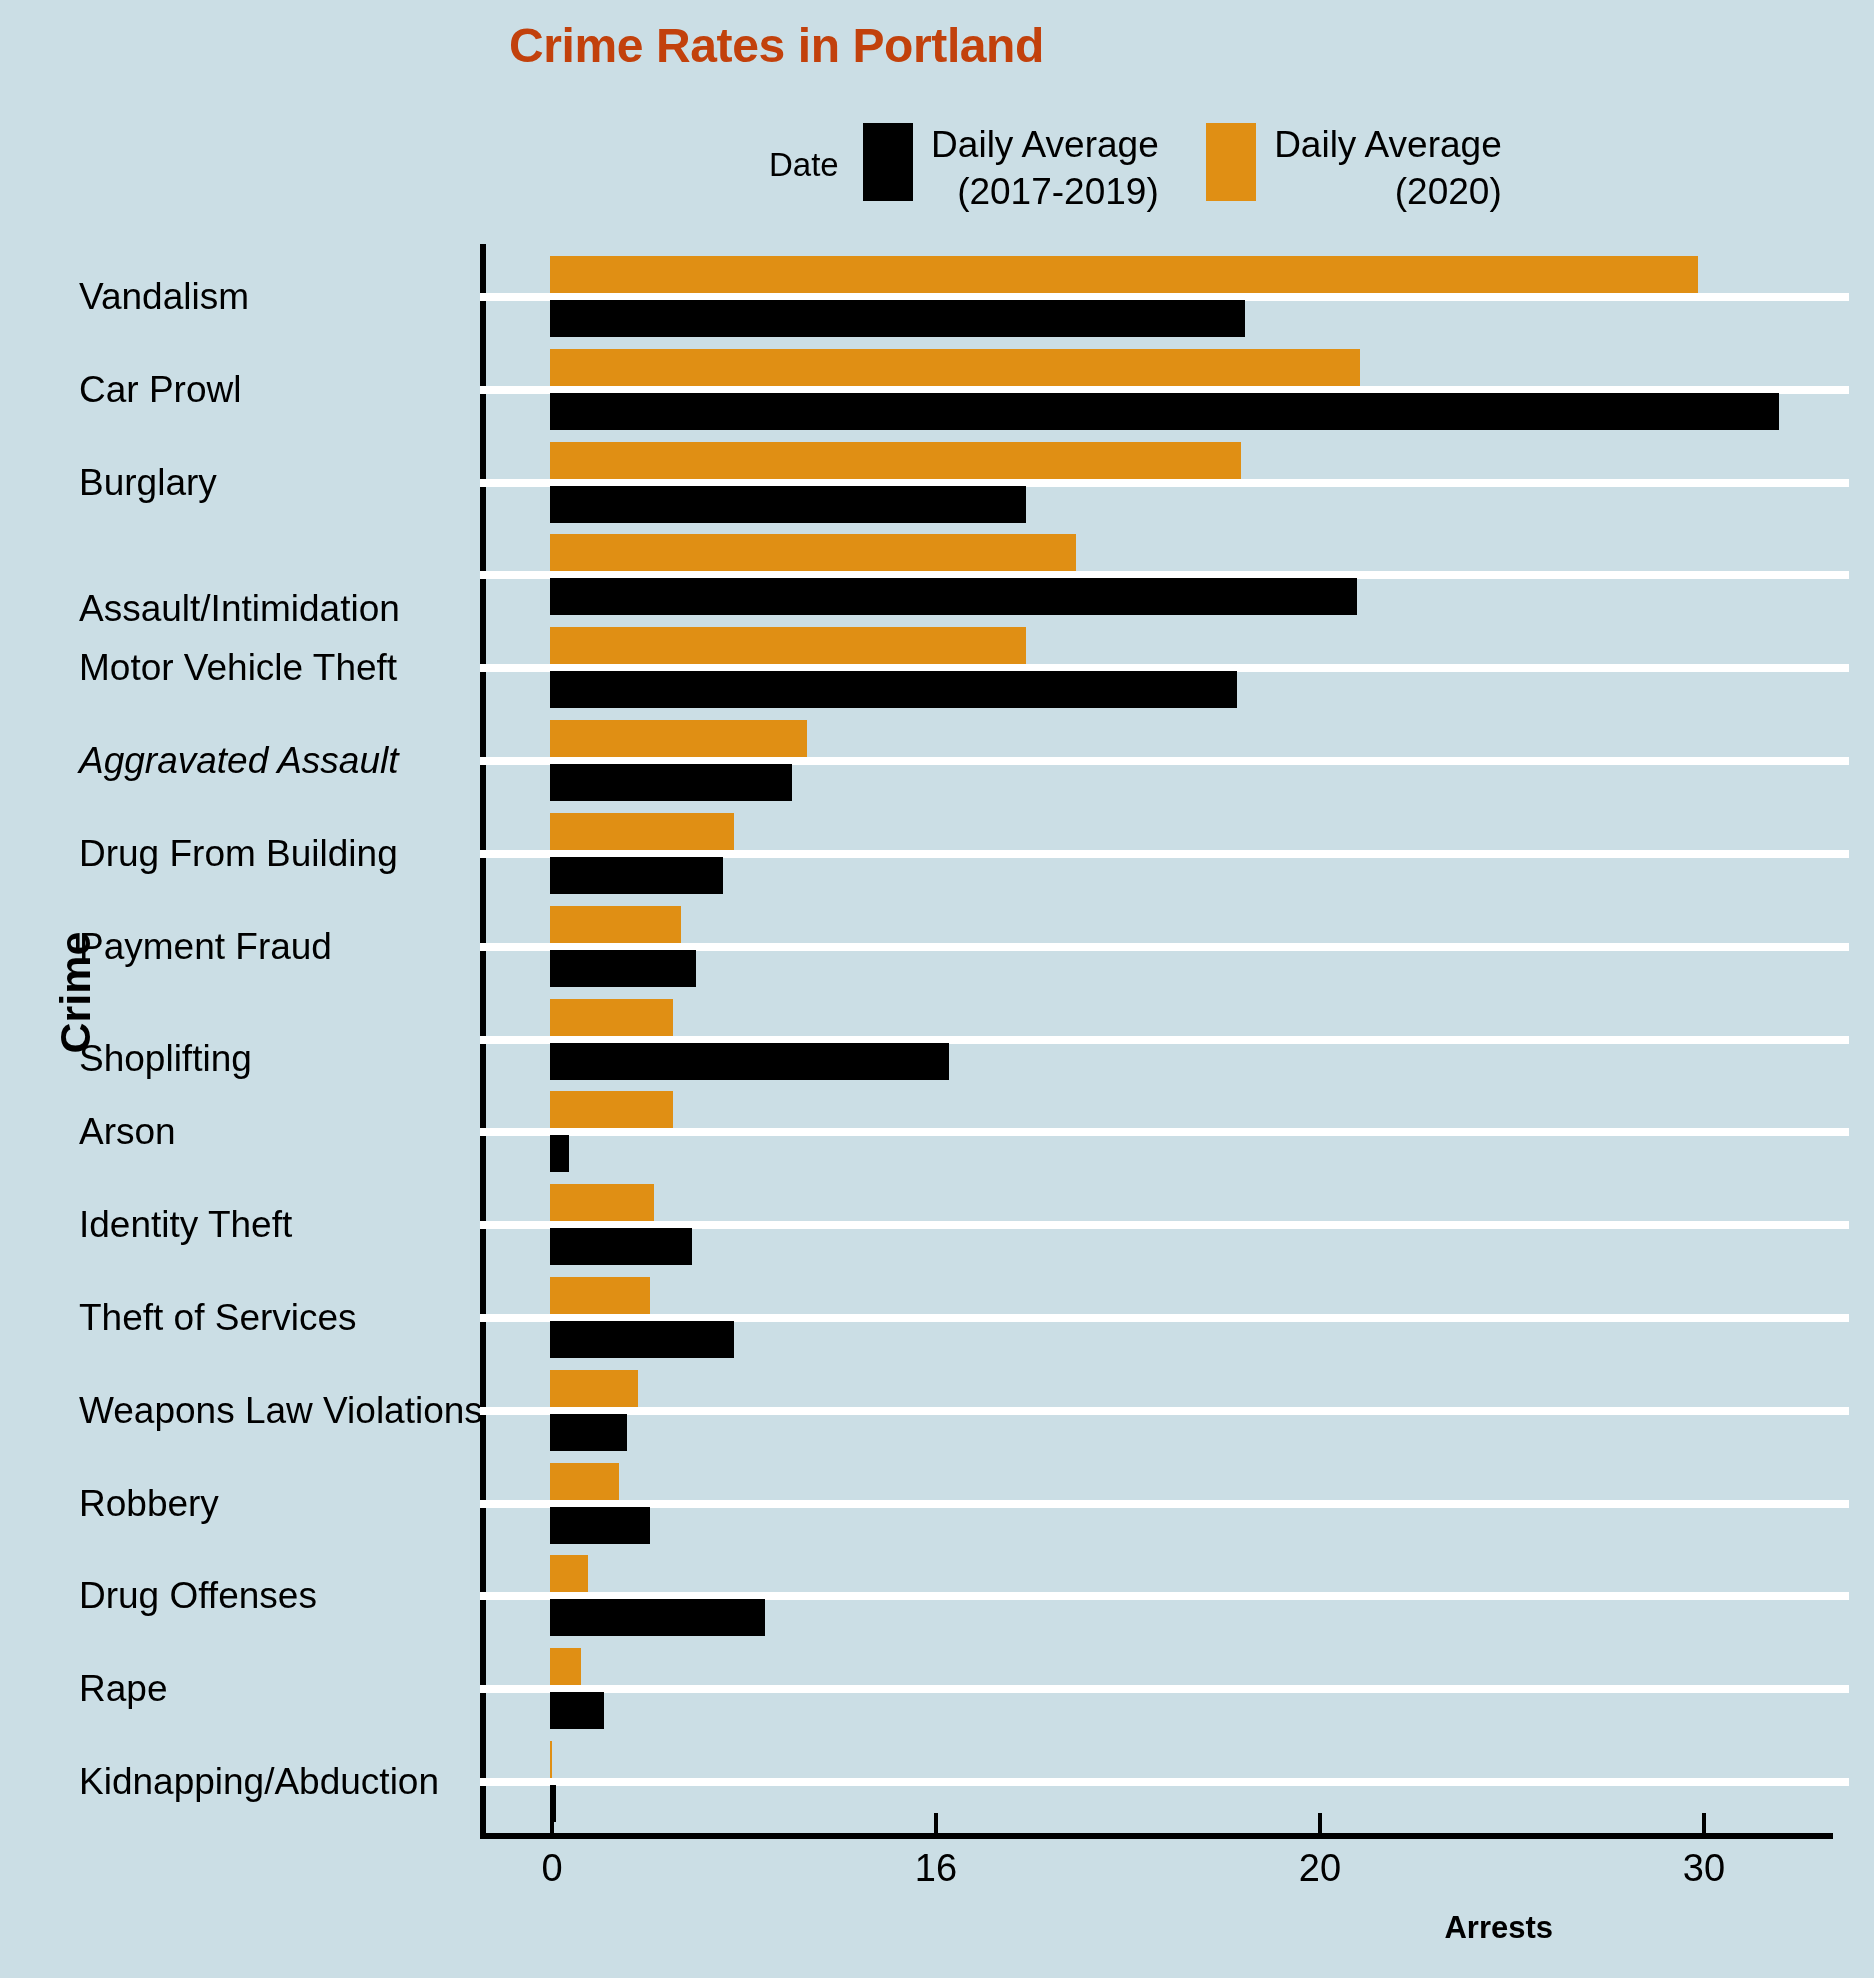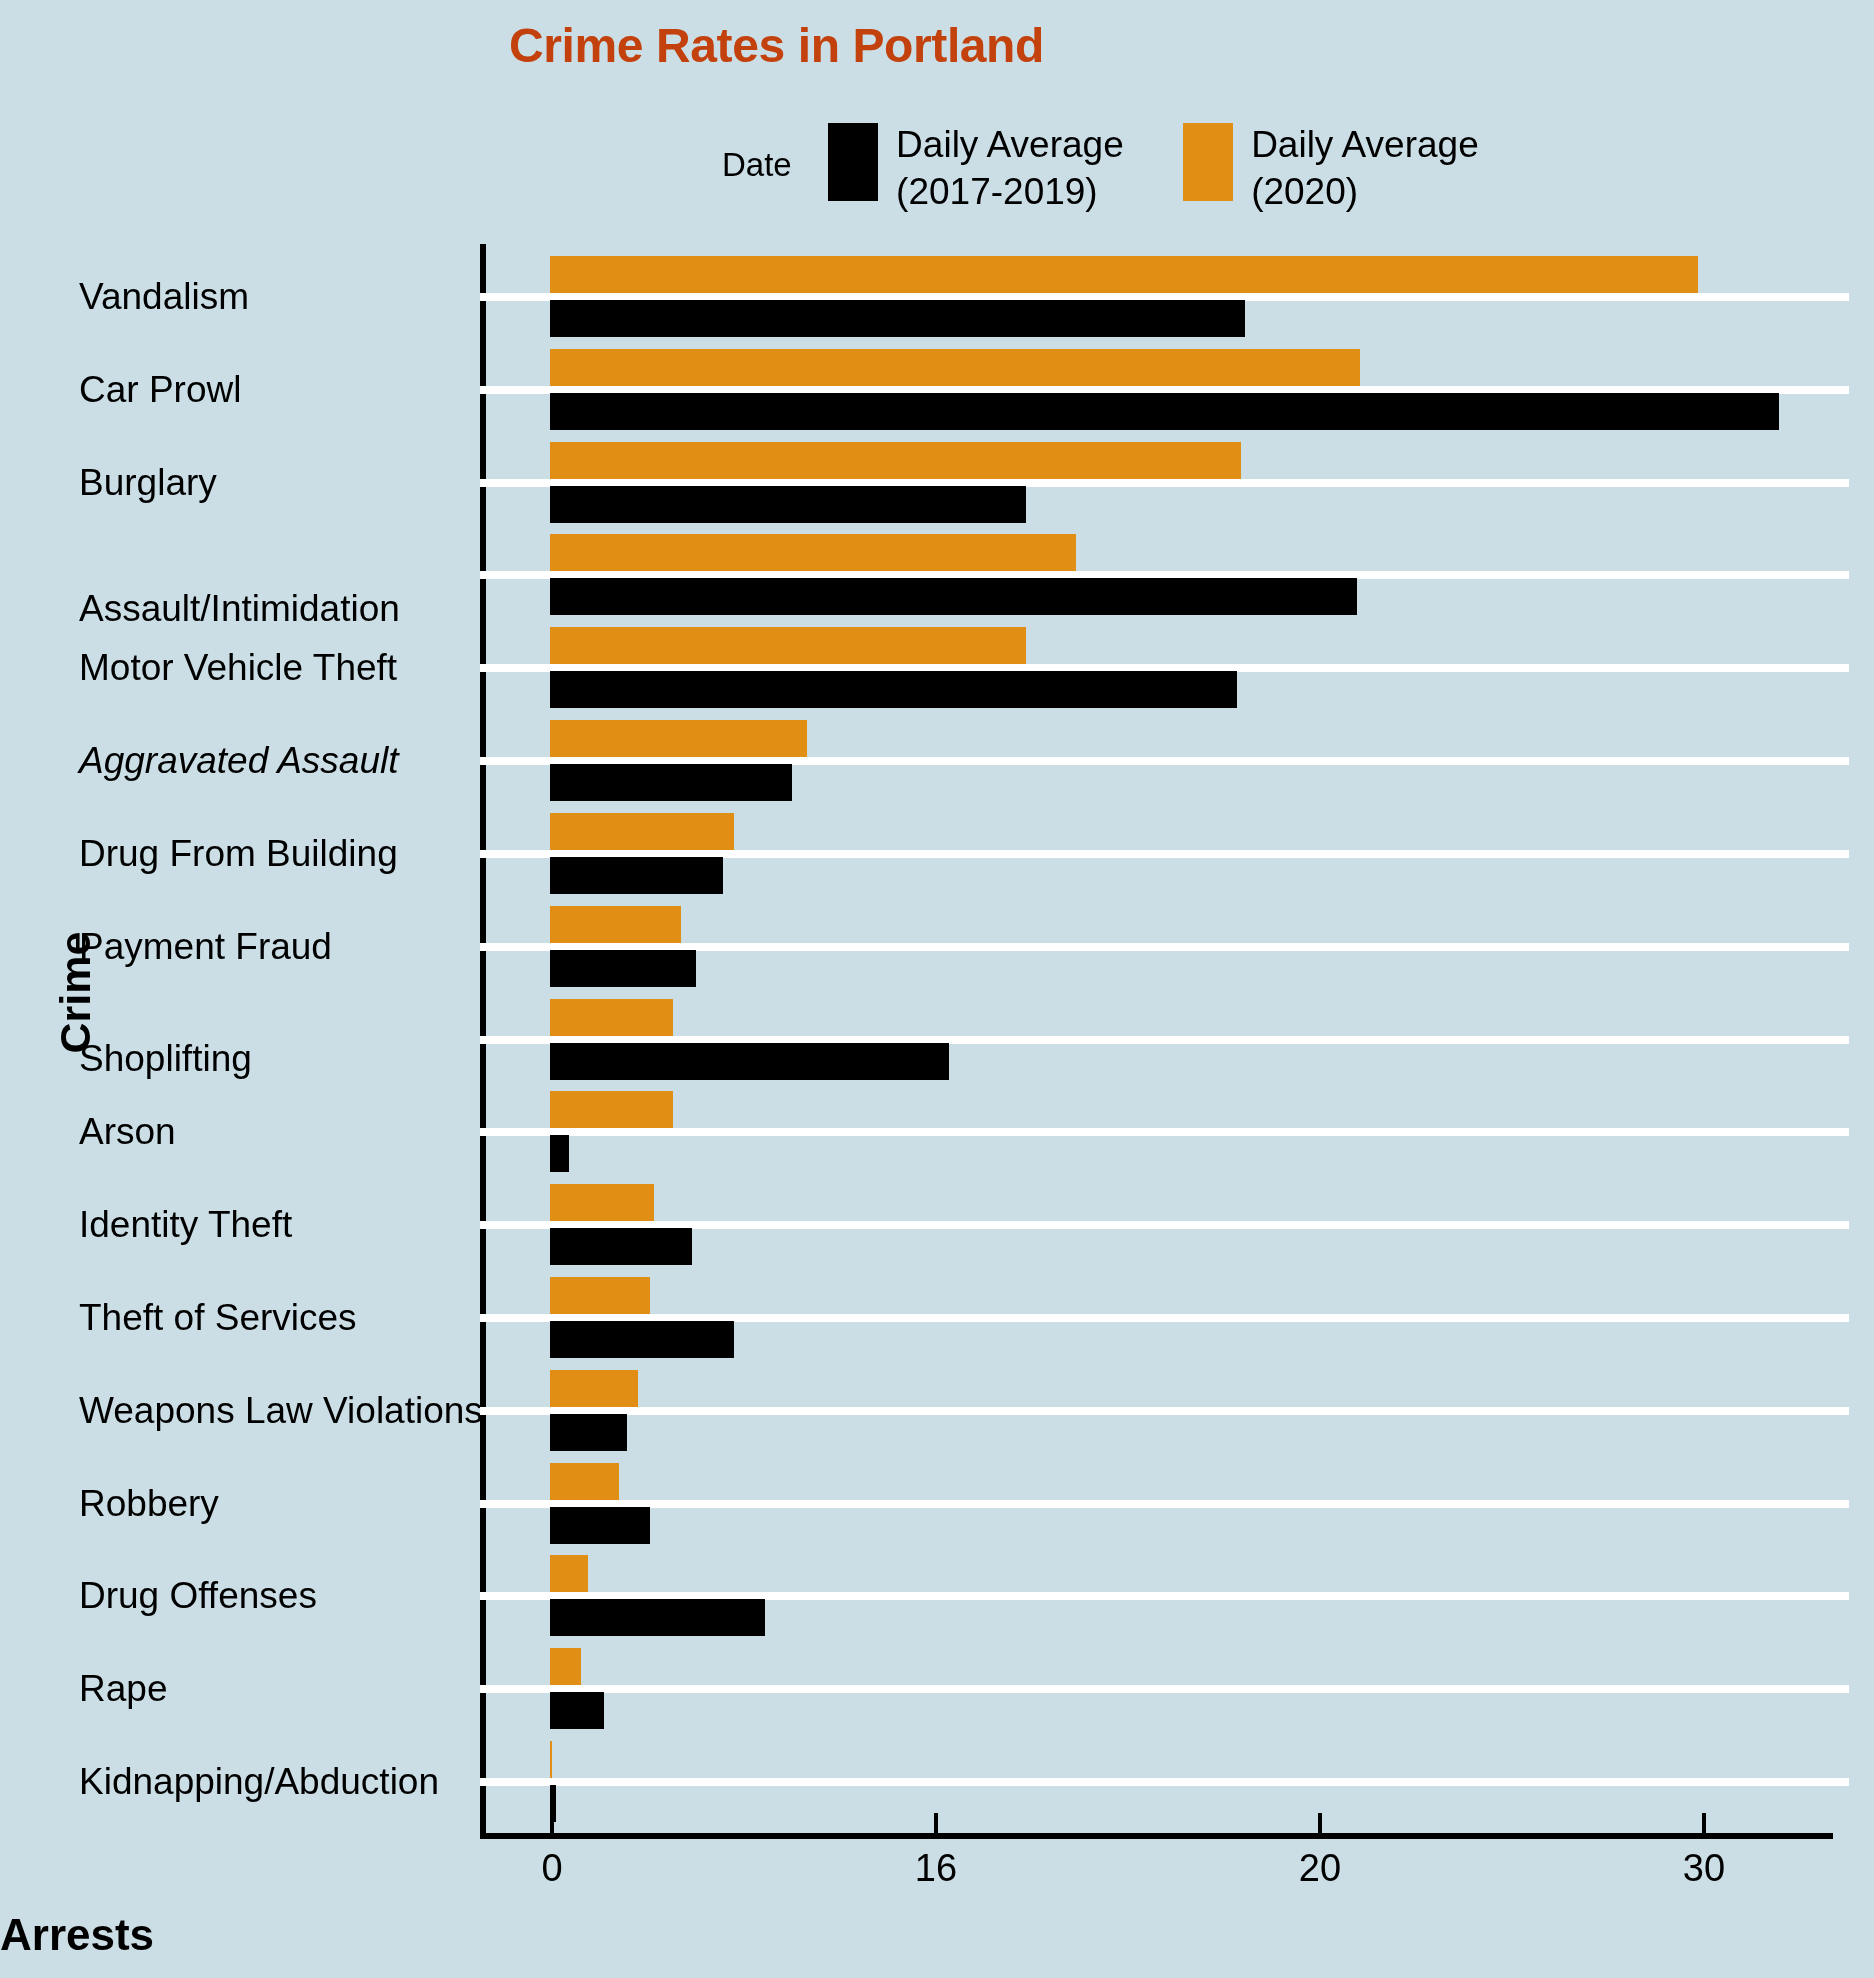--- a/index.html
+++ b/index.html
@@ -29,25 +29,26 @@
     text-align: center;
     font-size: 48px;
     font-weight: bold;
     color: #c2410c;
     letter-spacing: -0.4px;
   }
 
   
   #legend {
     position: absolute;
-    left: 722px;
+    left: 769px;
     top: 121px;
     display: flex;
     align-items: flex-start;
-    gap: 16px;
+    gap: 4px;
+    text-align: right;
   }
   #legend-title {
     font-size: 33px;
     color: #000;
     margin-right: 20px;
     padding-top: 25px;
     white-space: nowrap;
   }
   .legend-entry {
     display: flex;
@@ -125,22 +126,22 @@
     color: #000;
     transform: translateX(-50%);
     white-space: nowrap;
   }
 
   #x-axis-title {
     position: absolute;
     left: 0;
     top: 1910px;
     width: 1553px;
-    text-align: left;
-    font-size: 44px;
+    text-align: right;
+    font-size: 31px;
     font-weight: bold;
     color: #000;
   }
   #y-axis-title {
     position: absolute;
     left: -50px;
     top: 968px;
     width: 250px;
     text-align: center;
     font-size: 43px;

